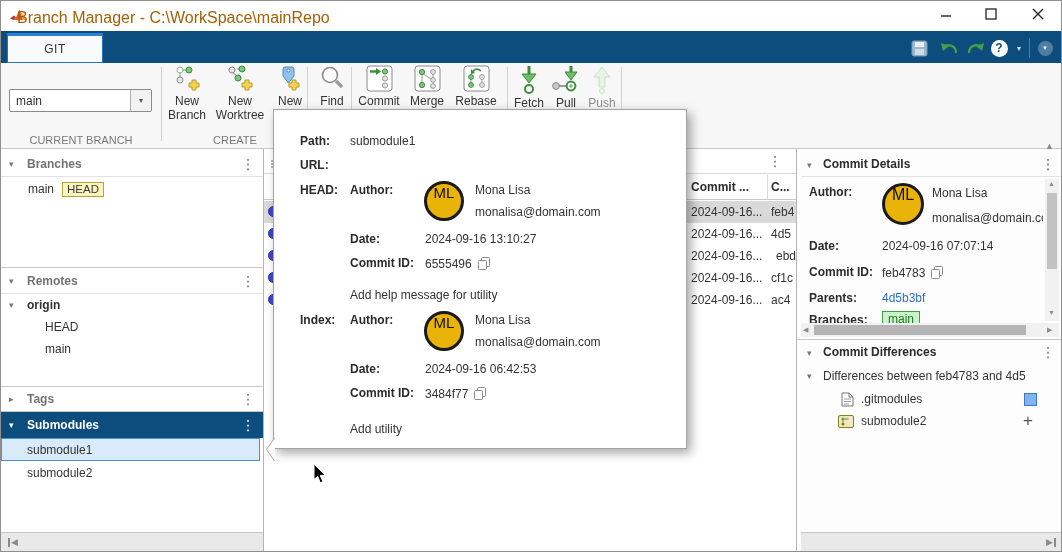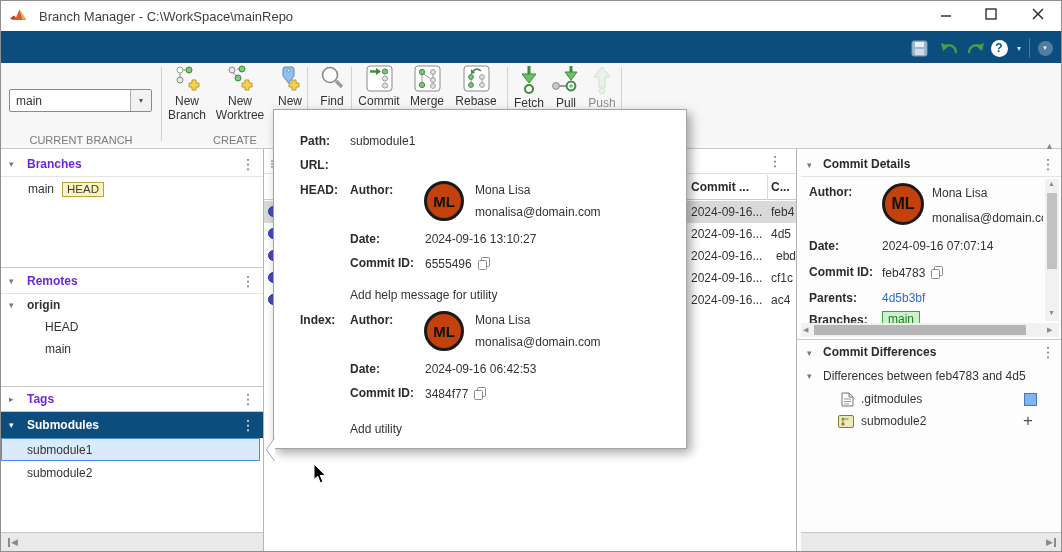--- a/index.html
+++ b/index.html
@@ -5,55 +5,55 @@
   html,body{margin:0;padding:0;background:#dcdcdc;}
   *{box-sizing:border-box;}
   #win{position:relative;width:1062px;height:552px;background:#fff;border:1px solid #8f8f8f;
        font-family:"Liberation Sans",sans-serif;font-size:12px;color:#333;overflow:hidden;}
   .abs{position:absolute;}
   .nw{white-space:nowrap;}
   .clip{overflow:hidden;white-space:nowrap;}
   .bold{font-weight:bold;color:#2b2b2b;}
   
   .titlebar{left:0;top:0;width:100%;height:30px;background:#fff;}
-  .title-text{left:38px;top:8px;font-size:13px;color:#404040;}
+  .title-text{left:16px;top:8px;font-size:16px;color:#a16207;}
   .winbtn{width:34px;height:26px;top:0;display:flex;align-items:center;justify-content:center;cursor:default;}
   
   .ribbon{left:0;top:30px;width:100%;height:32px;background:#0d4d7d;}
   .tab{left:6px;top:32px;width:96px;height:30px;background:#f8fafc;border:1px solid #2573c2;border-top:3px solid #2a7fd6;
        display:flex;align-items:center;justify-content:center;color:#333;letter-spacing:.5px;}
   .qa{top:36px;height:22px;display:flex;align-items:center;justify-content:center;}
   
   .toolbar{left:0;top:62px;width:100%;height:86px;background:#f7f7f7;border-bottom:1px solid #c9c9c9;}
   .tbtn{top:64px;display:flex;flex-direction:column;align-items:center;}
   .tbtn .lbl{margin-top:3px;text-align:center;line-height:1.15;color:#333;}
   .tsep{top:66px;width:1px;height:74px;background:#d2d2d2;}
   .grplbl{top:133px;text-align:center;color:#7a7a7a;font-size:11px;}
   .combo{left:8px;top:88px;width:143px;height:23px;background:#fff;border:1px solid #8a8a8a;border-radius:2px;display:flex;align-items:center;}
   .combo .val{padding-left:6px;flex:1;}
   .combo .dd{width:21px;height:100%;border-left:1px solid #aeaeae;background:#f2f2f2;display:flex;align-items:center;justify-content:center;color:#555;font-size:8px;}
   
   .vline{width:1px;background:#b5b5b5;}
   .sechdr{left:0;width:262px;height:26px;display:flex;align-items:center;border-bottom:1px solid #e3e3e3;background:#fff;}
-  .sechdr .t{font-weight:bold;color:#6d28d9;margin-left:26px;}
+  .sechdr .t{font-weight:bold;color:#737373;margin-left:26px;}
   .caret{position:absolute;left:8px;font-size:9px;color:#777;}
   .kebab{position:absolute;right:8px;font-size:14px;color:#666;line-height:1;cursor:pointer;}
   .item{color:#333;}
   .badge-head{display:inline-block;margin-left:8px;padding:0 4px 1px 4px;background:#fcf3bd;border:1px solid #b3a53c;font-size:11.5px;color:#3c3c3c;}
   .badge-main{display:inline-block;padding:0 5px 1px 5px;background:#cdf0cd;border:1px solid #3da23d;color:#1e7d1e;}
   .strip{height:19px;background:#e9e9e9;border-top:1px solid #c6c6c6;display:flex;align-items:center;}
   .tri-sm{font-size:9px;color:#8a8a8a;}
   .bar-sm{width:2px;height:9px;background:#8a8a8a;}
   
   .colhdr{font-weight:bold;color:#2b2b2b;}
   .hrow{left:263px;width:532px;height:22px;}
   .node{width:11px;height:11px;border-radius:50%;background:#4347c9;border:1px solid #2d31a8;}
   
   .lab{font-weight:bold;color:#2b2b2b;}
-  .avatar{border-radius:50%;background:#c2410c;border:3px solid #1a1a1a;display:flex;align-items:center;justify-content:center;font-weight:bold;color:#111;}
+  .avatar{border-radius:50%;background:#eab308;border:3px solid #1a1a1a;display:flex;justify-content:center;font-weight:normal;color:#111;}
   .link{color:#2f6fc4;cursor:pointer;}
   .sb-track{background:#f1f1f1;}
   .sb-thumb{background:#c2c2c2;}
   
   .tooltip{left:272px;top:108px;width:414px;height:340px;background:#fff;border:1px solid #a3a3a3;
            box-shadow:4px 4px 10px rgba(0,0,0,.35);z-index:40;}
   .tooltip .abs{position:absolute;}
   .copyicon{display:inline-block;vertical-align:-3px;margin-left:5px;cursor:pointer;}
   #cursor{z-index:60;}
 </style>
@@ -82,20 +82,23 @@
         </svg>
     </div>
     <div class="abs winbtn" style="left:1020px;">
       <svg width="12" height="12">
           <path d="M1 1 L11 11 M11 1 L1 11" stroke="#222" stroke-width="1.4"></path>
         </svg>
     </div>
   </div>
 
   <div class="abs ribbon"></div>
+  <div class="abs tab">
+    <span>GIT</span>
+  </div>
   <div class="abs qa" style="left:906px;width:24px;">
     <svg width="17" height="17" viewBox="0 0 17 17">
       <rect x="1" y="1" width="15" height="15" rx="2" fill="#9db8cc" stroke="#7d9cb5"></rect>
       <rect x="4" y="2" width="9" height="5" fill="#e8eef4"></rect>
       <rect x="4" y="9" width="9" height="6" fill="#cfdde8"></rect>
     </svg>
   </div>
   <div class="abs qa" style="left:936px;width:24px;">
     <svg width="19" height="15" viewBox="0 0 19 15">
       <path d="M16 12 C16 4 7 2 3 7" stroke="#43a047" stroke-width="2.2" fill="none"></path>

